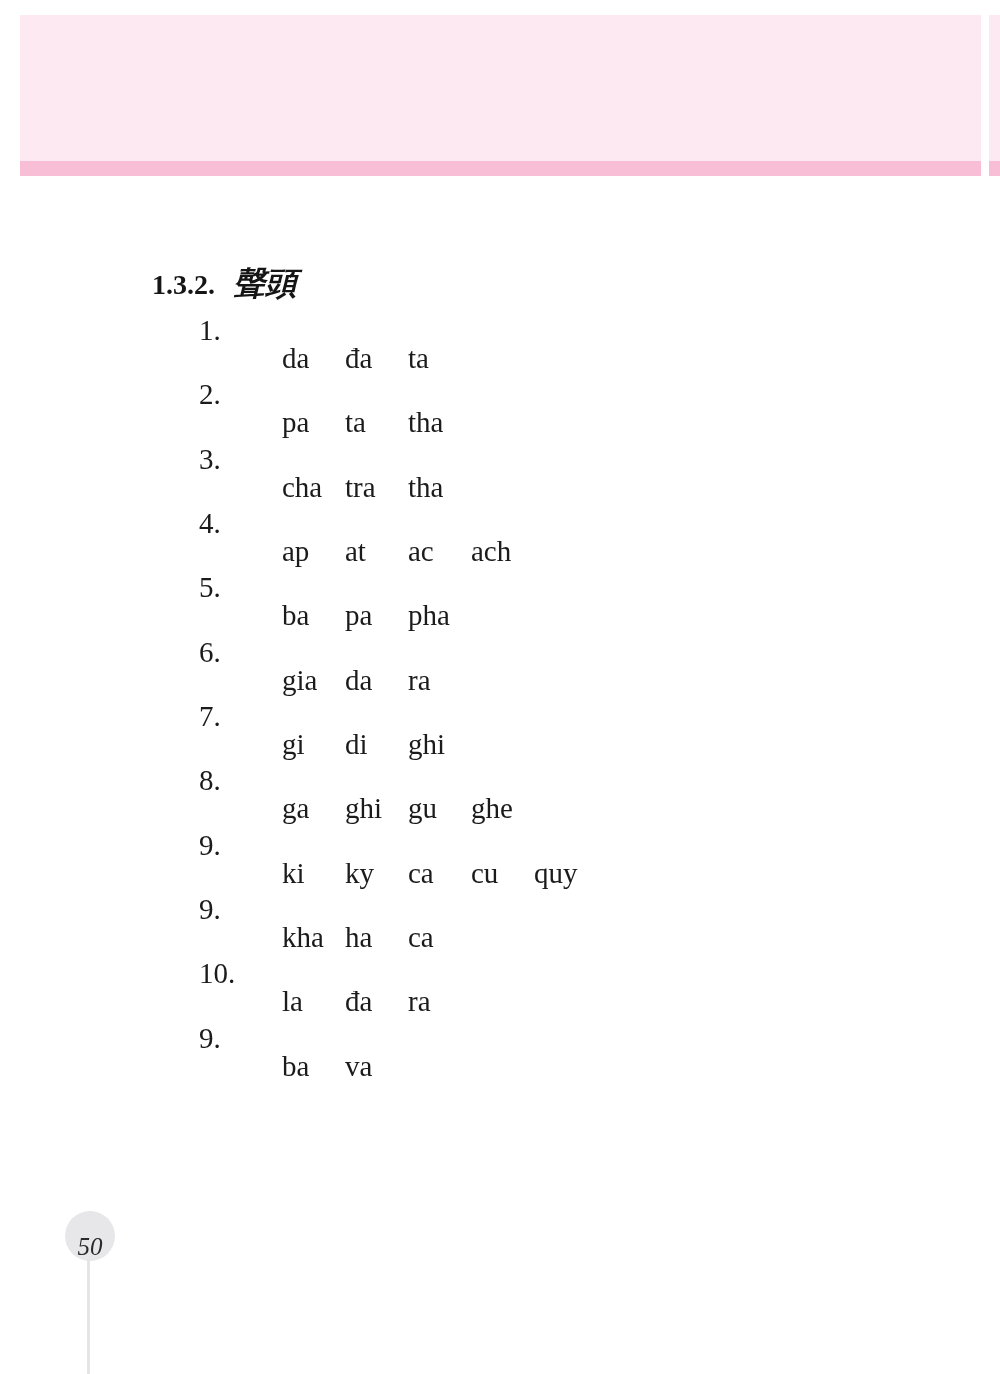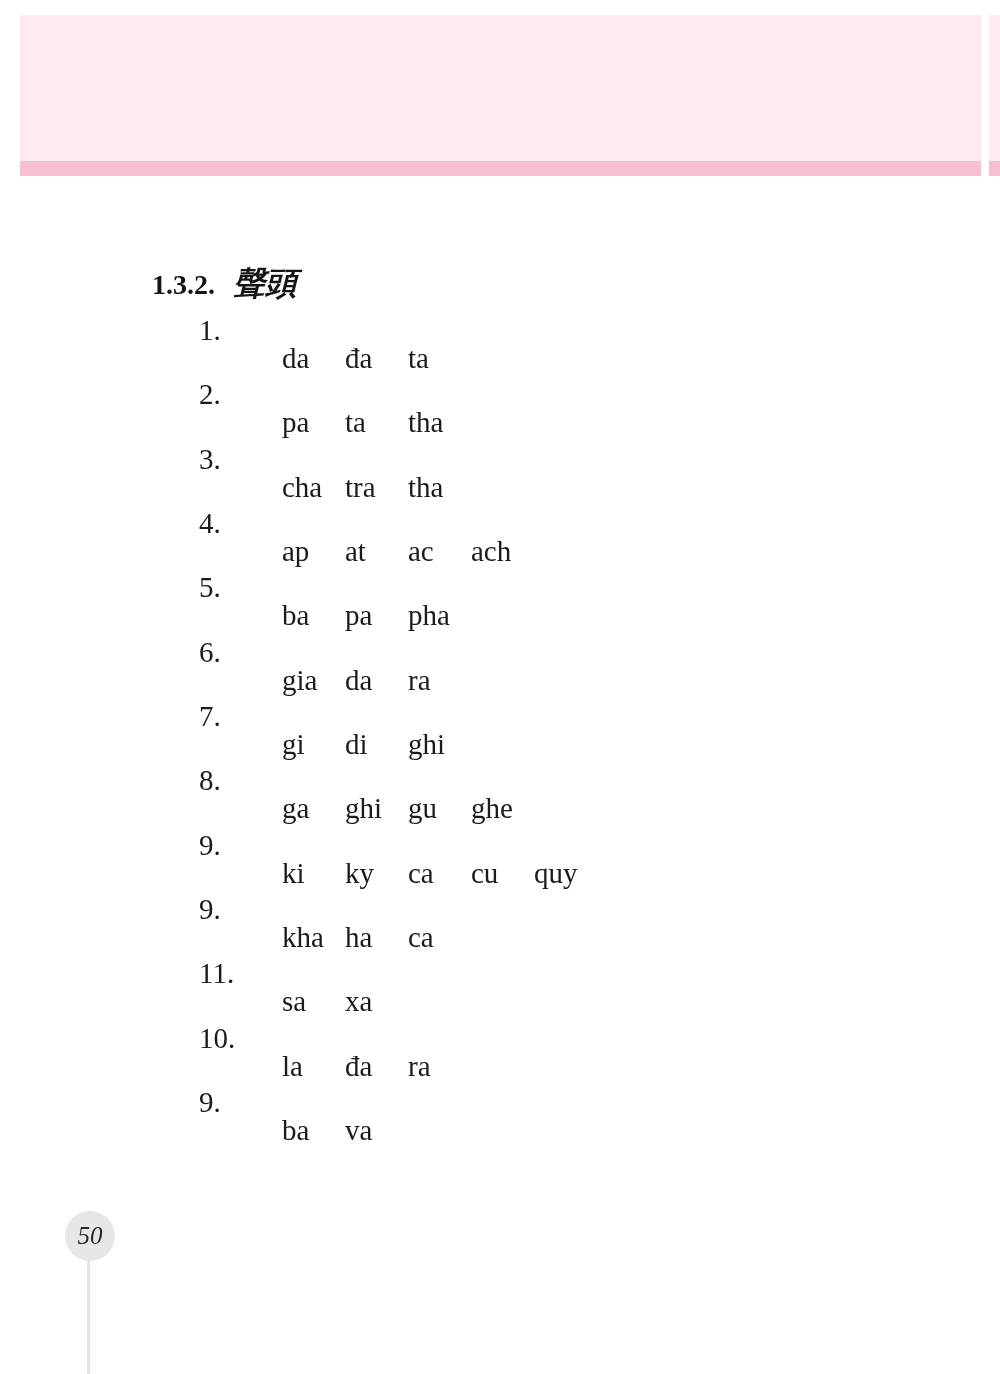--- a/index.html
+++ b/index.html
@@ -86,21 +86,21 @@
   
   .page-bubble {
     position: absolute;
     left: 65px;
     top: 1211px;
     width: 50px;
     height: 50px;
     border-radius: 50%;
     background: #e7e6e9;
     display: flex;
-    align-items: center;
+    align-items: flex-end;
     justify-content: center;
     font-style: italic;
     font-size: 25px;
     color: #2a2a2a;
   }
   .page-stem {
     position: absolute;
     left: 87px;
     top: 1259px;
     width: 3px;
@@ -192,25 +192,20 @@
       <span class="syl">quy</span>
     </div>
 
   <div class="drill-row">
     <span class="num">9.</span>
   <span class="syl">kha</span>
       <span class="syl">ha</span>
       <span class="syl">ca</span>
     </div>
 
-  <div class="drill-row">
-    <span class="num">11.</span>
-  <span class="syl">sa</span>
-      <span class="syl">xa</span>
-    </div>
 
   <div class="drill-row">
     <span class="num">10.</span>
   <span class="syl">la</span>
       <span class="syl">đa</span>
       <span class="syl">ra</span>
     </div>
 
   <div class="drill-row">
     <span class="num">9.</span>

